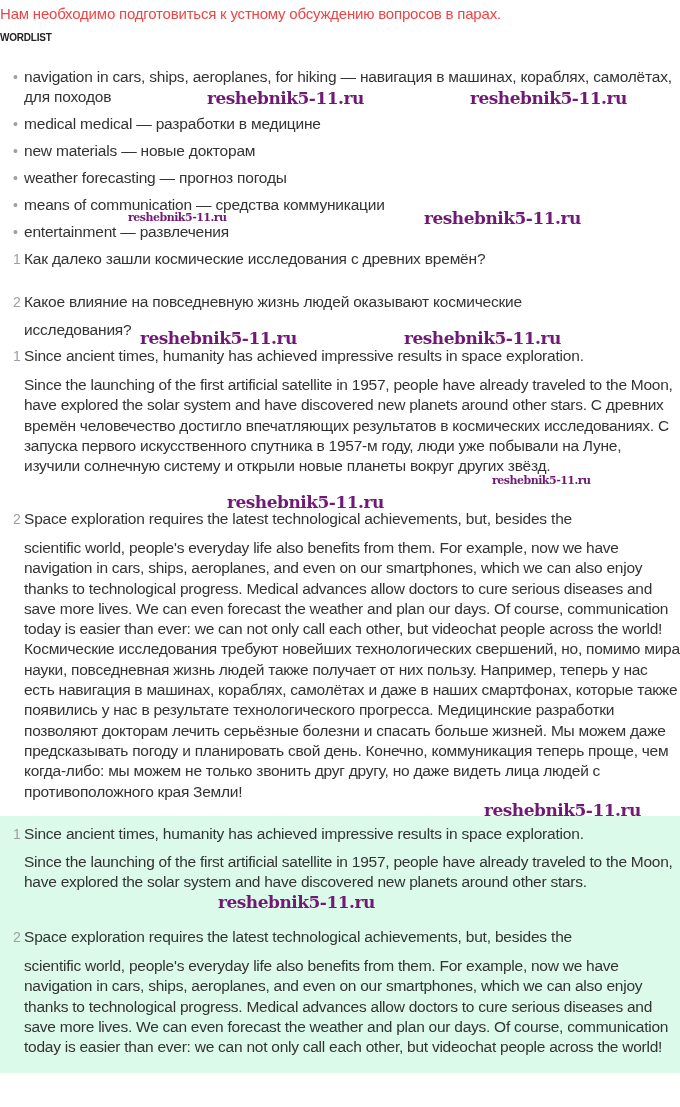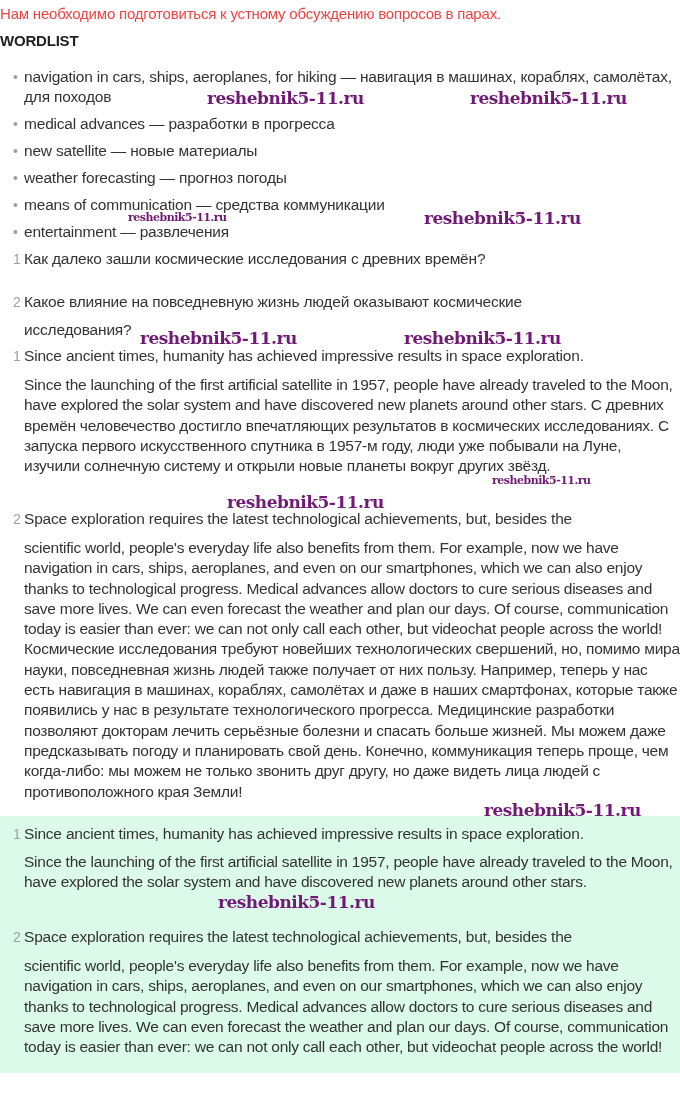--- a/index.html
+++ b/index.html
@@ -7,21 +7,21 @@
       width: 680px; height: 1107px; overflow: hidden; position: relative;
       font-family: "Liberation Sans", sans-serif;
       color: #333333;
     }
     .intro {
       position: absolute; left: 0; top: 5px;
       font-size: 15px; color: #ef4444; letter-spacing: -0.2px;
     }
     .wordlist-title {
       position: absolute; left: 0; top: 32px;
-      font-size: 15px; font-weight: bold; color: #222; letter-spacing: -0.2px;
+      font-size: 10px; font-weight: bold; color: #222; letter-spacing: -0.2px;
     }
     .wl {
       position: absolute; left: 13px; width: 667px;
       font-size: 15.5px; line-height: 20px; color: #333;
       letter-spacing: -0.2px;
     }
     .wl .bullet {
       position: absolute; left: 0; top: 0; color: #9aa0a6; font-size: 14px;
     }
     .wl .txt { display: block; padding-left: 11px; }
@@ -55,25 +55,25 @@
 <div class="intro">Нам необходимо подготовиться к устному обсуждению вопросов в парах.</div>
 <div class="wordlist-title">WORDLIST</div>
 
 <div>
   <div class="wl" style="top:67px;">
     <span class="bullet">•</span>
     <span class="txt">navigation in cars, ships, aeroplanes, for hiking — навигация в машинах, кораблях, самолётах, для походов</span>
   </div>
   <div class="wl" style="top:114px;">
     <span class="bullet">•</span>
-    <span class="txt">medical advances — разработки в прогресса</span>
+    <span class="txt">medical medical — разработки в медицине</span>
   </div>
   <div class="wl" style="top:141px;">
     <span class="bullet">•</span>
-    <span class="txt">new satellite — новые материалы</span>
+    <span class="txt">new materials — новые докторам</span>
   </div>
   <div class="wl" style="top:168px;">
     <span class="bullet">•</span>
     <span class="txt">weather forecasting — прогноз погоды</span>
   </div>
   <div class="wl" style="top:195px;">
     <span class="bullet">•</span>
     <span class="txt">means of communication — средства коммуникации</span>
   </div>
   <div class="wl" style="top:222px;">

